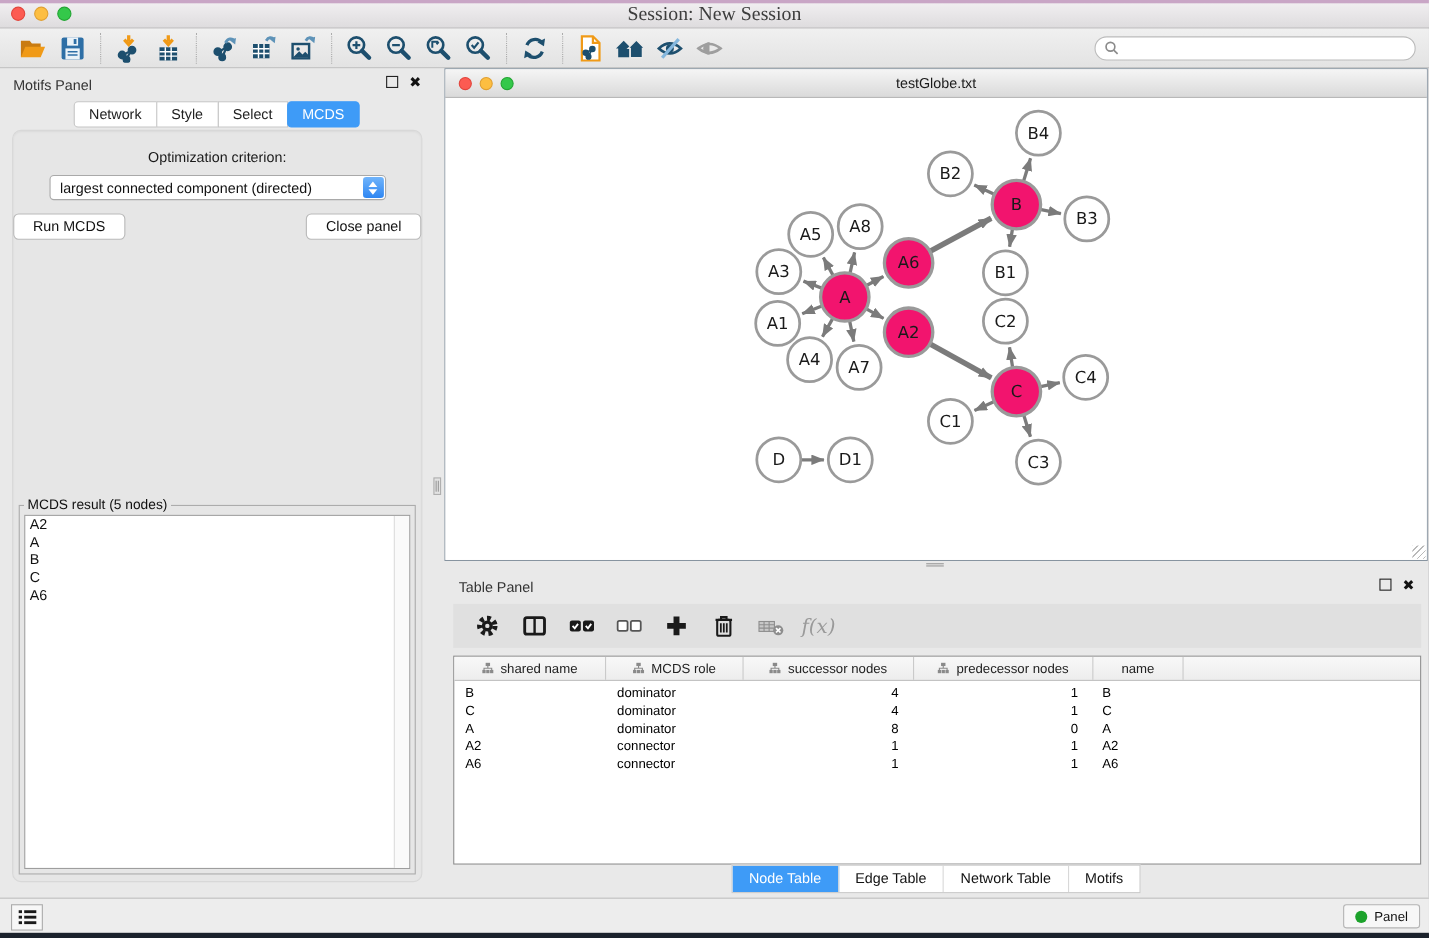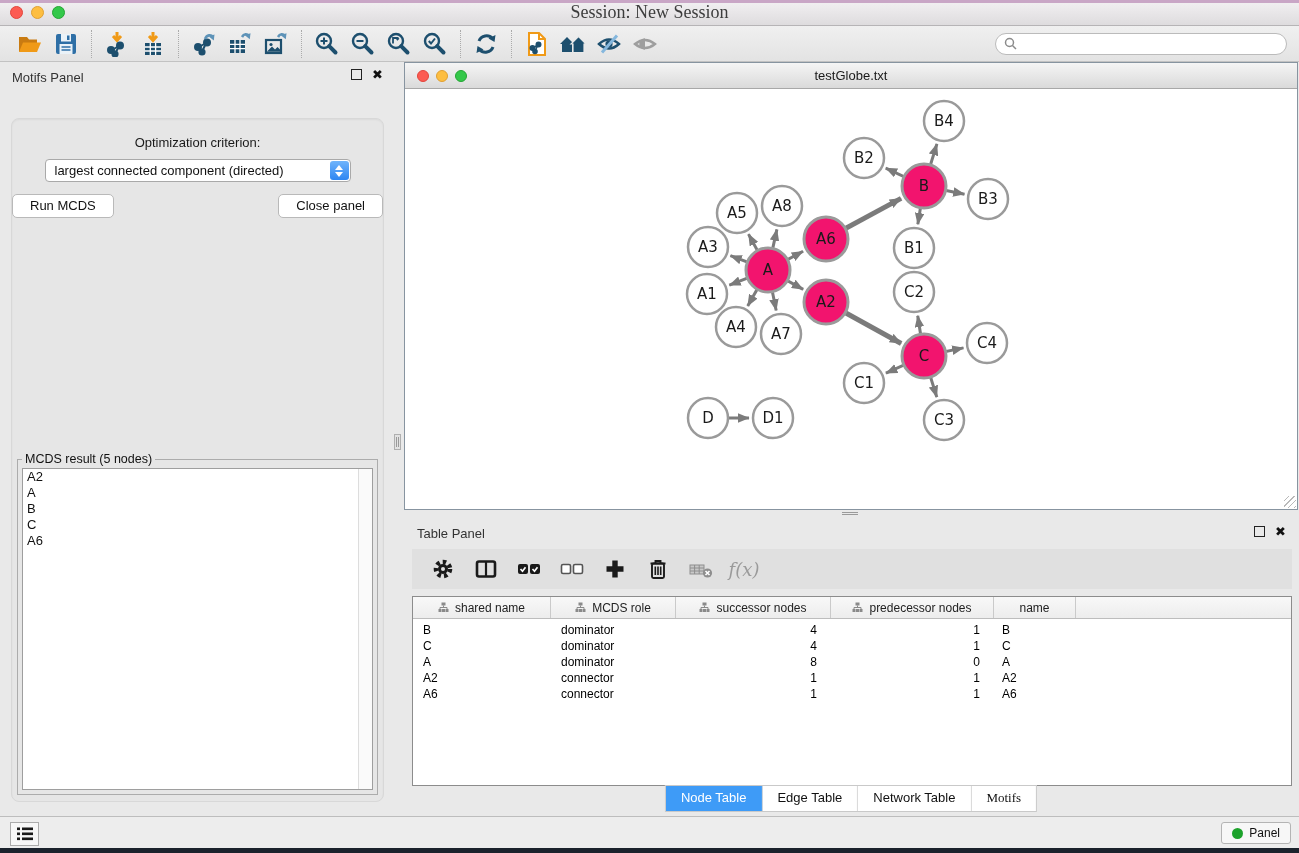--- a/index.html
+++ b/index.html
@@ -109,21 +109,21 @@
     border-right:1px solid #CACACA;box-sizing:border-box;}
   .tr{display:flex;height:16px;align-items:center;}
   .td{font-size:12px;color:#000;box-sizing:border-box;overflow:hidden;white-space:nowrap;}
   .td.left{padding-left:10px;text-align:left;}
   .td.right{padding-right:14px;text-align:right;}
   .td.name{padding-left:8px;text-align:left;}
   .tbody{padding-top:3px;}
   .tp-tabs{position:absolute;bottom:4px;left:50%;transform:translateX(-50%);display:flex;
     background:#fff;border:1px solid #C9C9C9;border-radius:0;overflow:hidden;}
   .tp-tab{padding:4px 15px 5px;font-size:13px;color:#111;border-right:1px solid #D8D8D8;white-space:nowrap;}
-  .tp-tab:last-child{border-right:none;font-family:Liberation Serif, serif;}
+  .tp-tab:last-child{border-right:none;}
   .tp-tab.active{background:#3E9BF7;color:#fff;}
 
   
   .statusbar{position:absolute;top:816px;left:0;right:0;height:32px;background:#EDEDED;
     border-top:1px solid #BDBDBD;}
   .list-btn{position:absolute;left:10px;top:5px;width:27px;height:22px;background:#F7F7F7;
     border:1px solid #ABABAB;display:flex;align-items:center;justify-content:center;}
   .memory-btn{position:absolute;right:8px;top:5px;height:22px;padding:0 10px;background:#F7F7F7;
     border:1px solid #B4B4B4;border-radius:3px;display:flex;align-items:center;gap:6px;
     font-size:12px;color:#111;box-sizing:border-box;}
@@ -295,20 +295,26 @@
   <div class="content">
 
     <div class="control-panel">
       <div class="cp-header">
         <span class="cp-title">Motifs Panel</span>
         <span class="panel-icons">
           <span class="sq-icon"></span>
           <span class="x-icon">✖</span>
         </span>
       </div>
+      <div class="cp-tabs">
+          <div class="cp-tab">Network</div>
+          <div class="cp-tab">Style</div>
+          <div class="cp-tab">Select</div>
+          <div class="cp-tab active">MCDS</div>
+        </div>
       <div class="cp-body">
         <div class="opt-label">Optimization criterion:</div>
         <div class="dropdown">
           <div class="dd-text">largest connected component (directed)</div>
           <div class="dd-stepper">
               <span class="dd-up"></span>
               <span class="dd-down"></span>
             </div>
         </div>
         <div class="btn-row">

